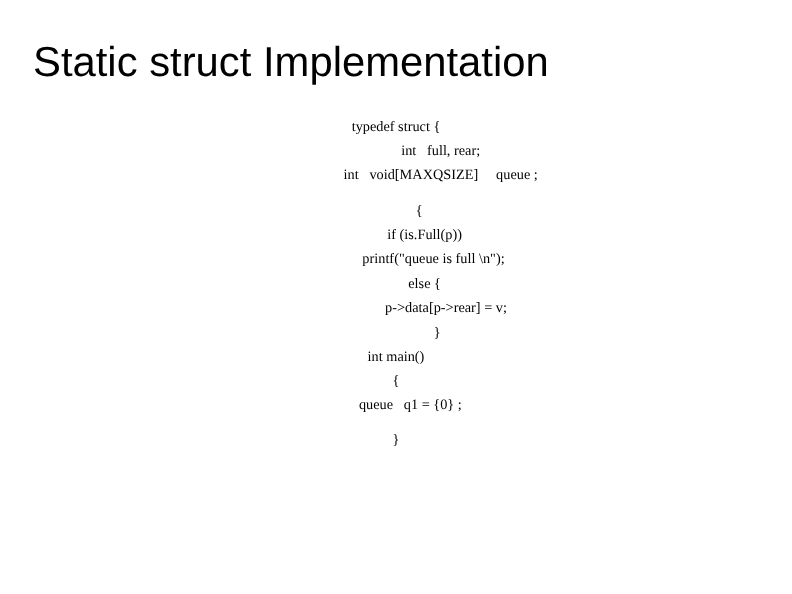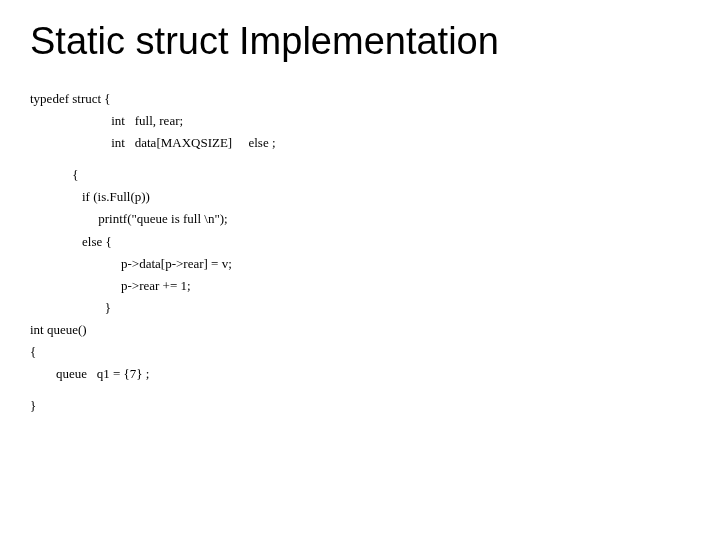--- a/index.html
+++ b/index.html
@@ -5,55 +5,55 @@
     body {
       margin: 0;
       padding: 0;
       width: 720px;
       height: 540px;
       background: #ffffff;
       font-family: Arial, sans-serif;
       overflow: hidden;
     }
     .slide {
-      padding: 20px 30px;
+      padding: 36px 30px;
       box-sizing: border-box;
     }
     .title {
       font-size: 38px;
       font-weight: normal;
       margin: 0 0 25px 0;
       color: #000;
     }
     .code {
       font-family: "Times New Roman", serif;
       font-size: 13px;
       line-height: 1.7;
       color: #000;
+      text-align: center;
     }
     .code div {
       white-space: pre;
     }
   </style>
 </head>
 <body>
 
 <div class="slide">
   <h1 class="title">Static struct Implementation</h1>
   <div class="code">
     <div>typedef struct {</div>
     <div>                         int   full, rear;</div>
-    <div>                         int   data[MAXQSIZE]     else ;</div>
+    <div>                         int   void[MAXQSIZE]     queue ;</div>
     <div style="height:10px"></div>
     <div>             {</div>
     <div>                if (is.Full(p))</div>
     <div>                     printf("queue is full \n");</div>
     <div>                else {</div>
     <div>                            p-&gt;data[p-&gt;rear] = v;</div>
-    <div>                            p-&gt;rear += 1;</div>
     <div>                       }</div>
-    <div>int queue()</div>
+    <div>int main()</div>
     <div>{</div>
-    <div>        queue   q1 = {7} ;</div>
+    <div>        queue   q1 = {0} ;</div>
     <div style="height:10px"></div>
     <div>}</div>
   </div>
 </div>
 
 </body></html>

